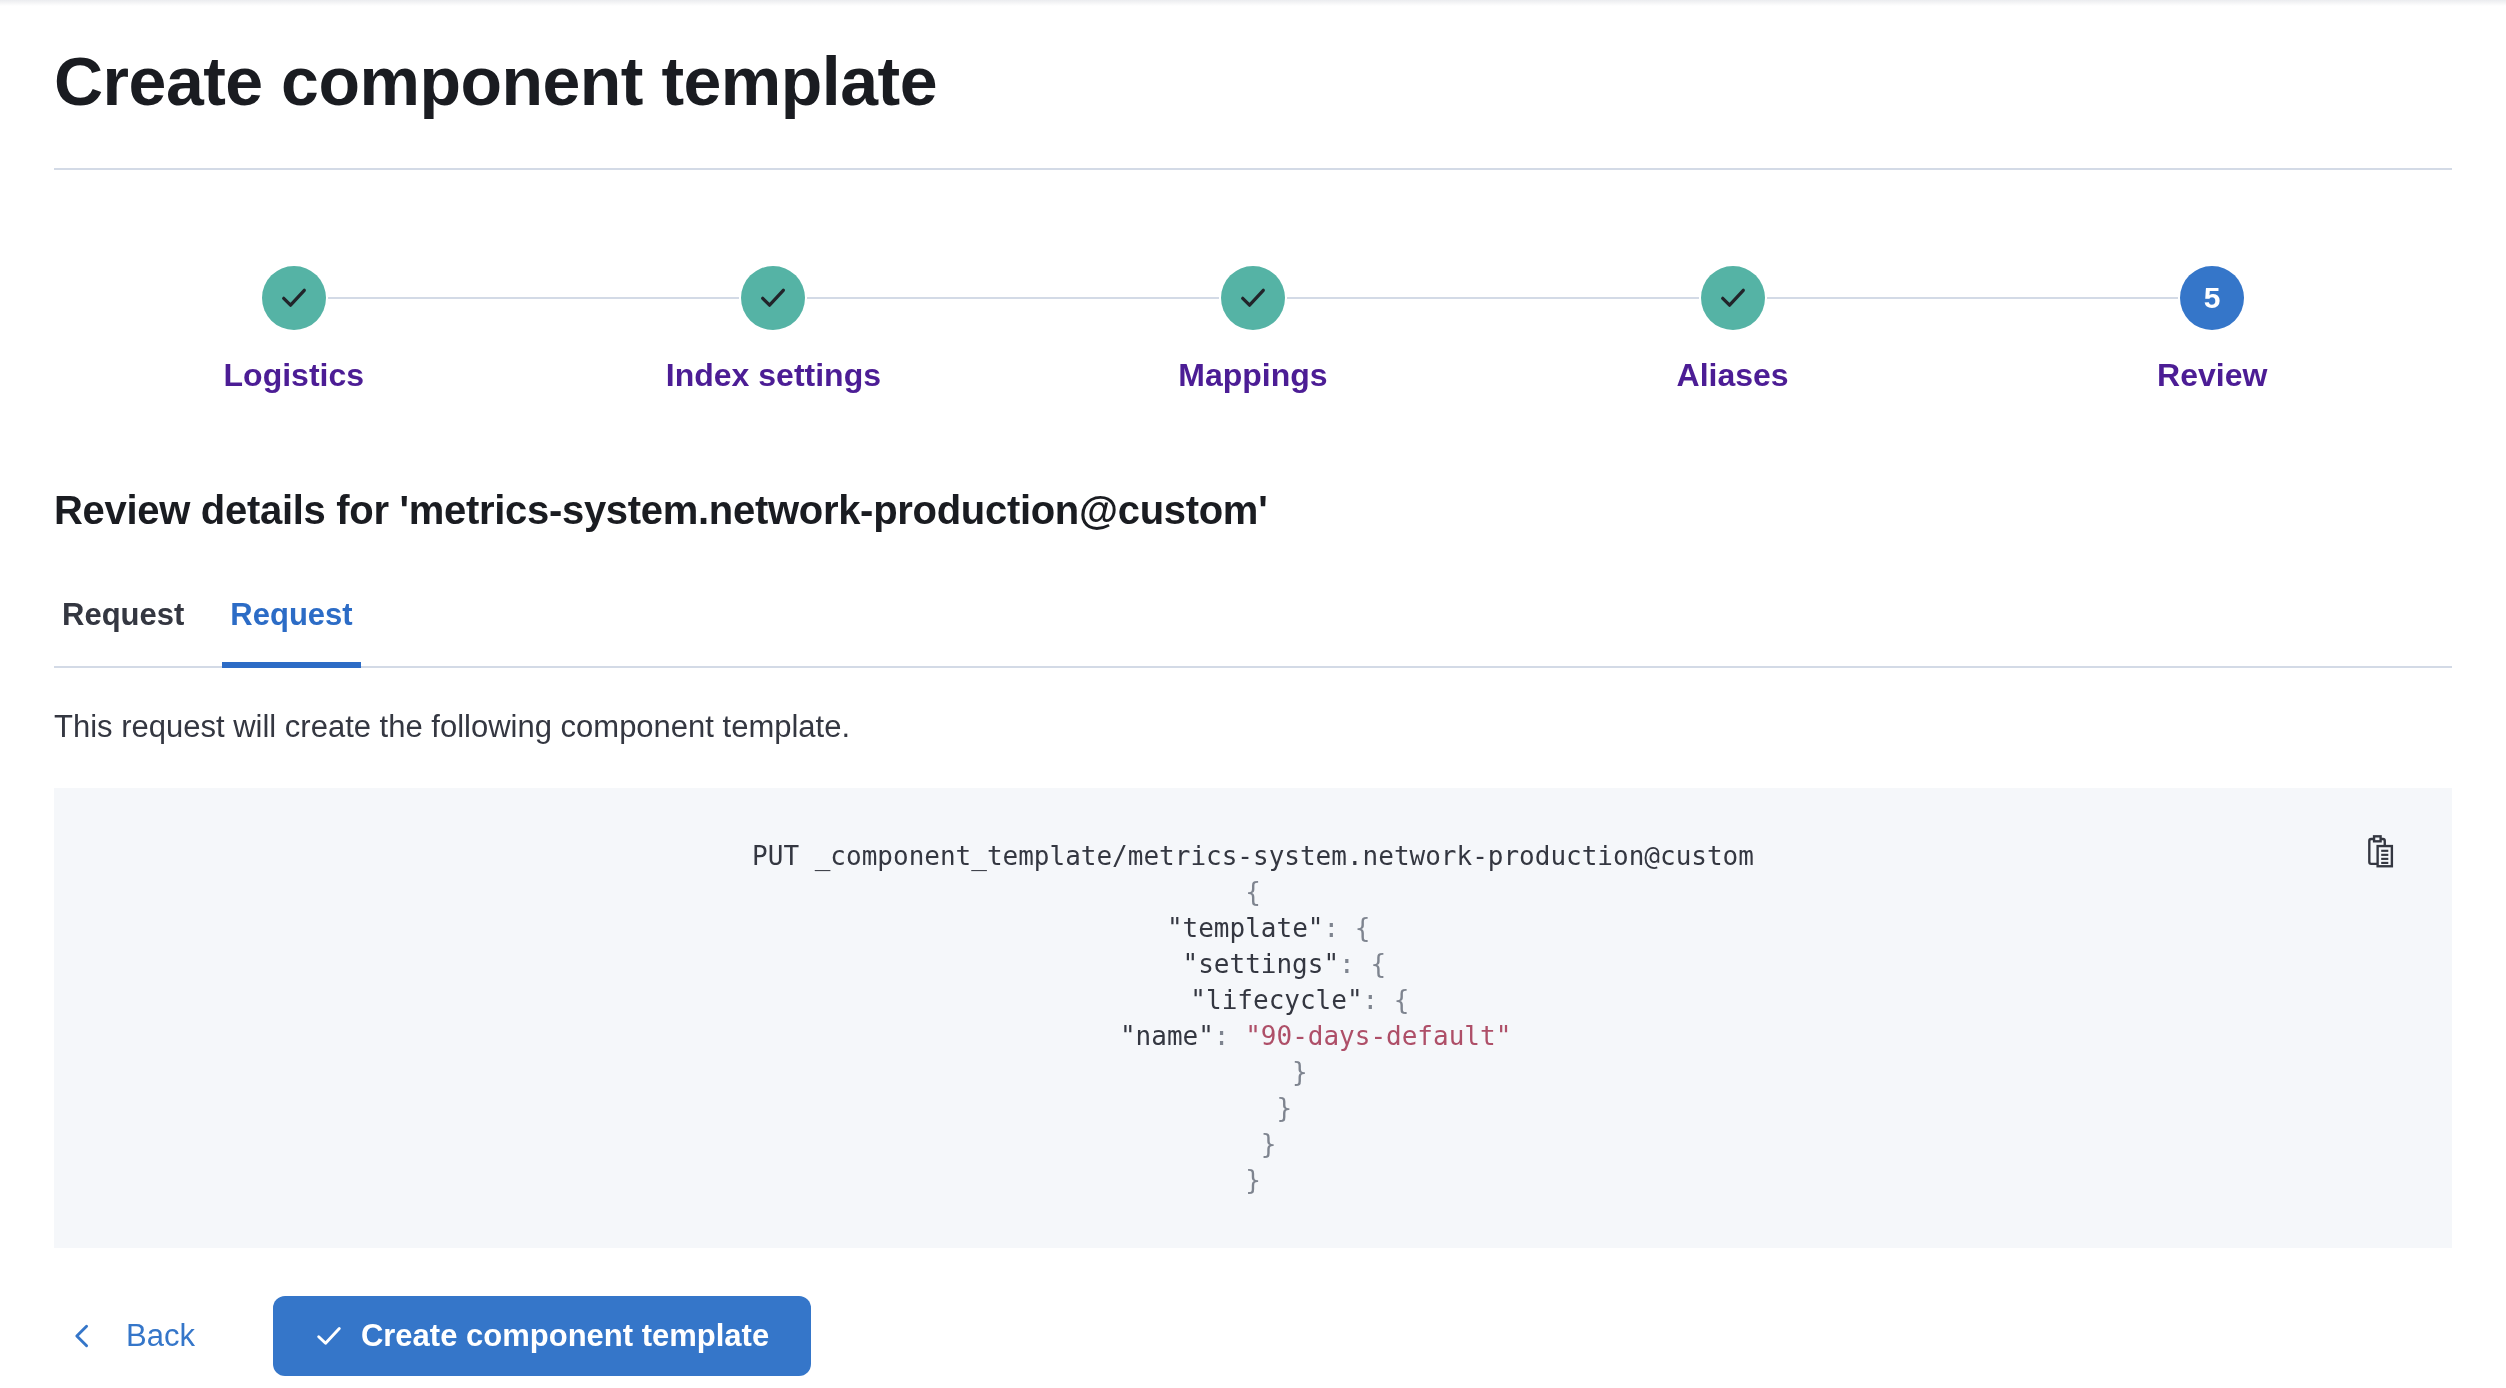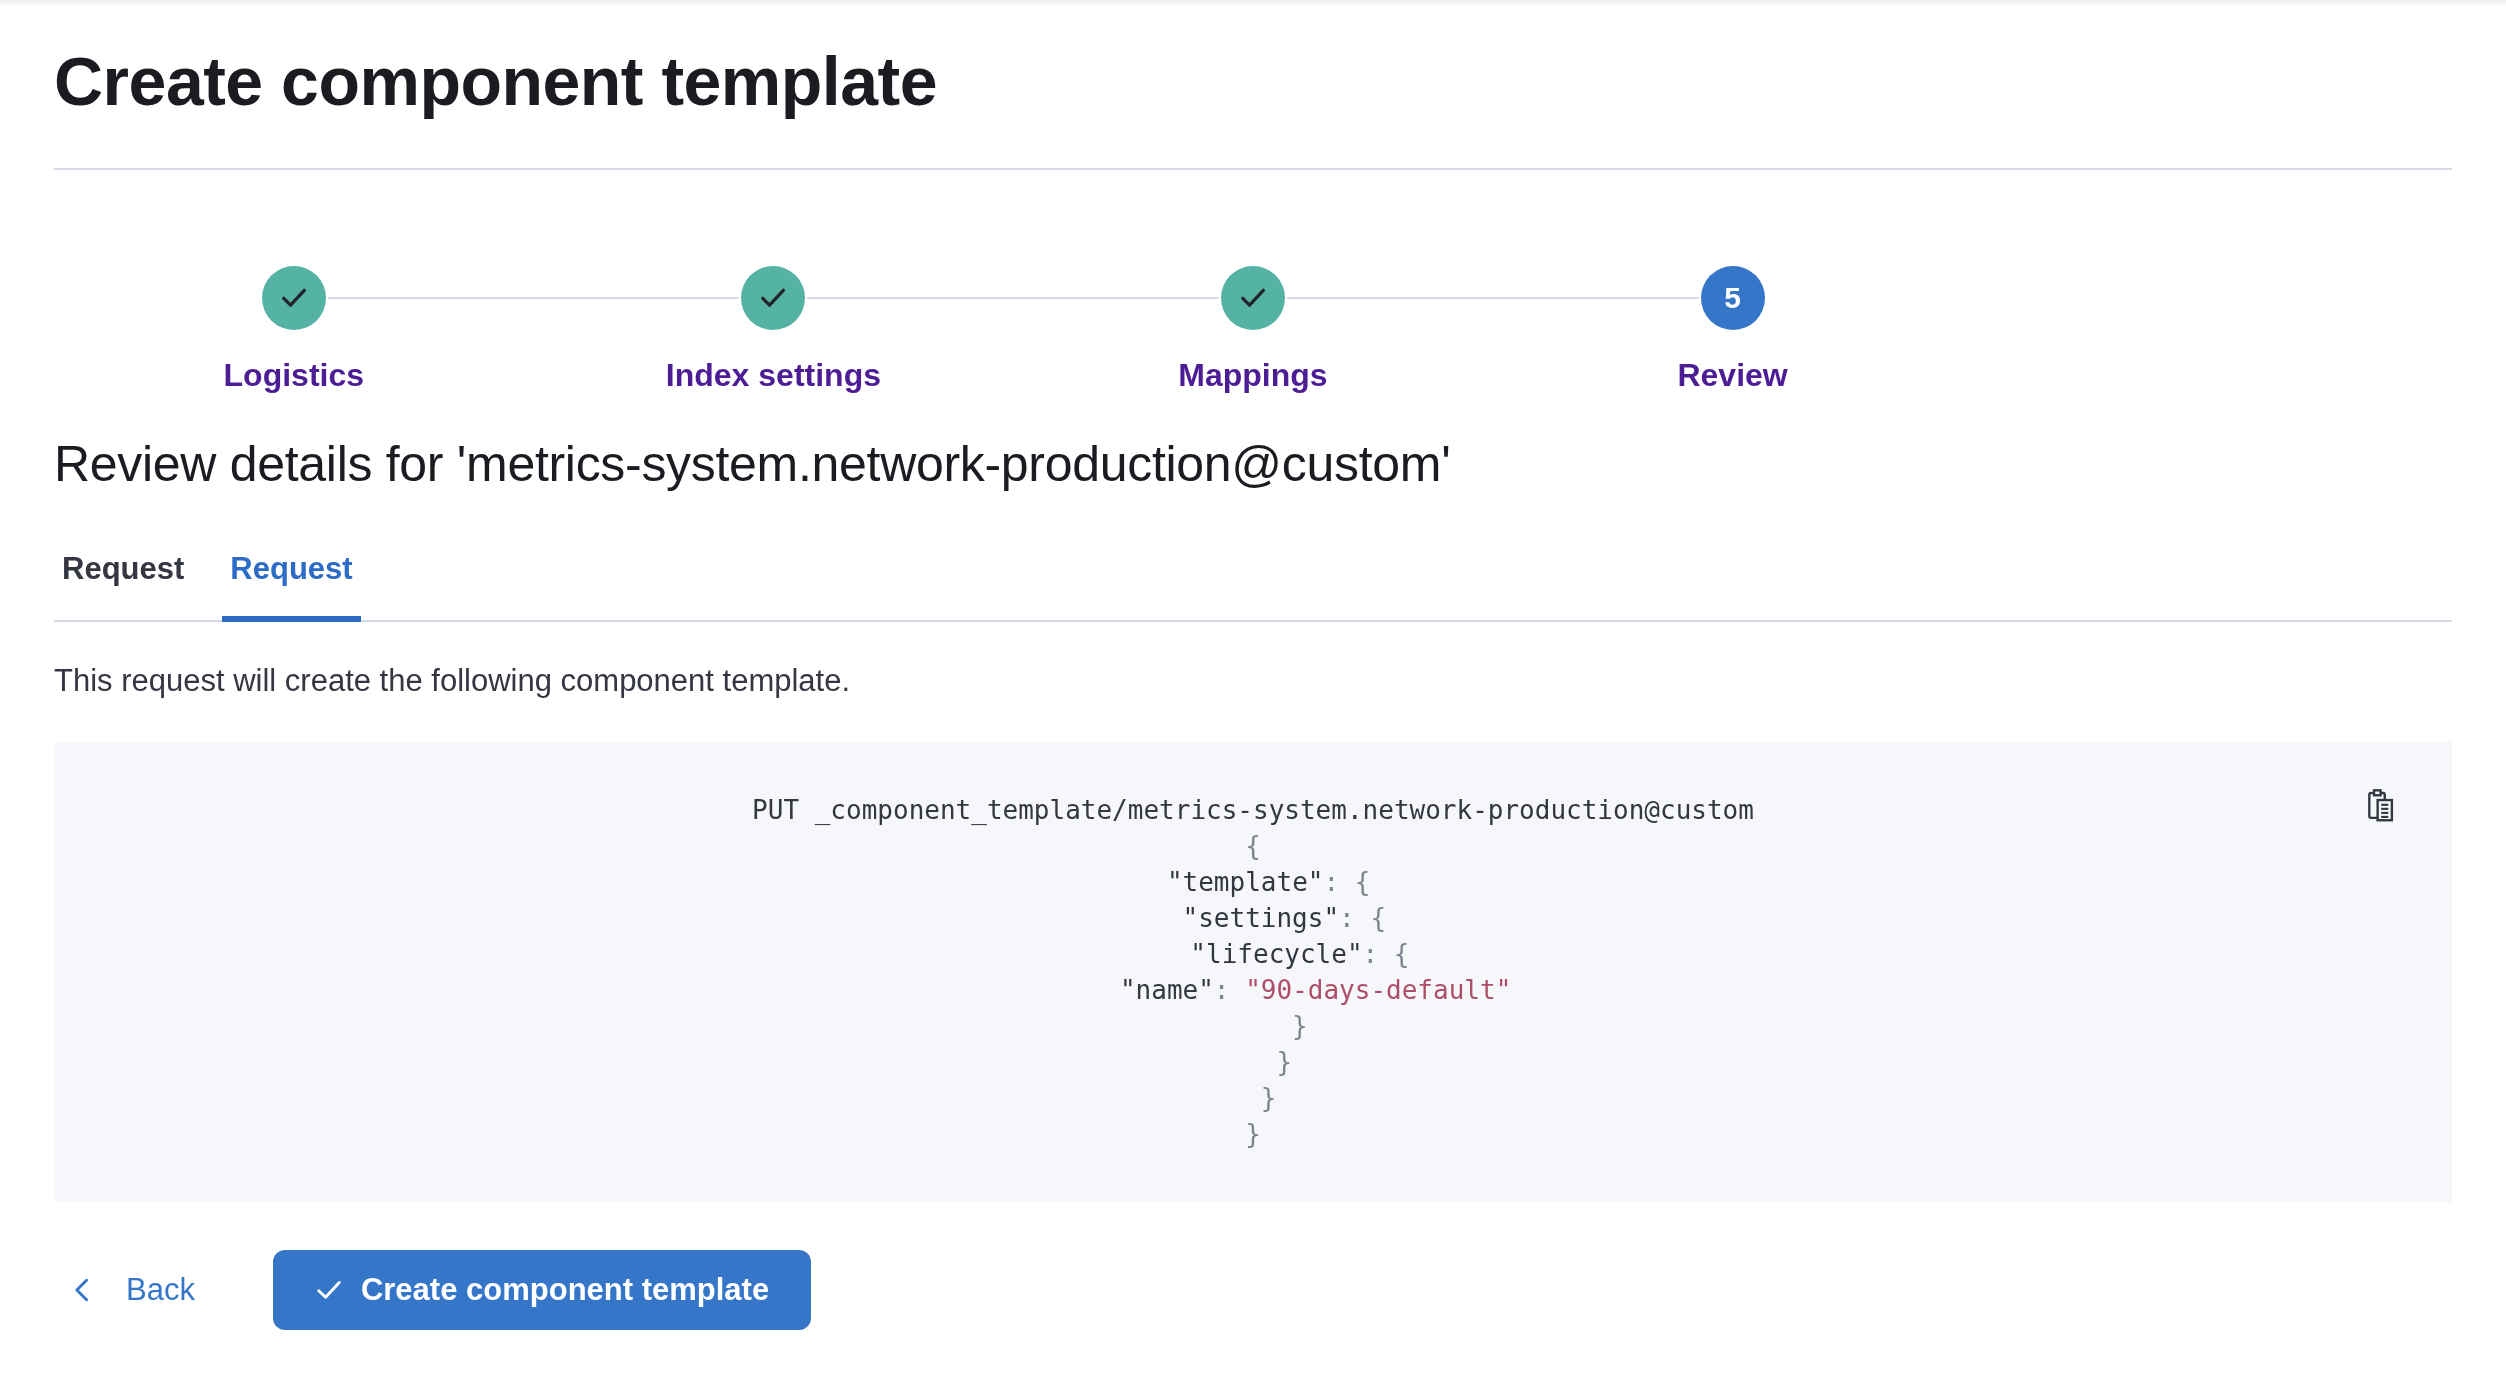--- a/index.html
+++ b/index.html
@@ -74,24 +74,24 @@
     font-weight: 700;
     color: #4c1d95;
   }
   .step-label.underlined {
     text-decoration-thickness: 3px;
     text-underline-offset: 6px;
   }
 
   
   .review-heading {
-    margin-top: 40px;
-    font-size: 50px;
+    margin-top: 86px;
+    font-size: 40px;
     line-height: 60px;
-    font-weight: 400;
+    font-weight: 700;
     color: #1a1c21;
     letter-spacing: -0.3px;
   }
 
   
   .tabs {
     margin-top: 56px;
     display: flex;
     border-bottom: 2px solid #d3dae6;
   }
@@ -213,20 +213,28 @@
 
     <div class="step">
       <div class="step-circle complete">
         <svg width="28" height="24" viewBox="0 0 16 14">
             <path d="M2 7.2 L6 11.2 L14 2.5" fill="none" stroke="#22242a" stroke-width="1.9" stroke-linecap="round" stroke-linejoin="round"></path>
           </svg>
       </div>
       <div class="step-label underlined">Mappings</div>
     </div>
 
+    <div class="step">
+      <div class="step-circle complete">
+        <svg width="28" height="24" viewBox="0 0 16 14">
+            <path d="M2 7.2 L6 11.2 L14 2.5" fill="none" stroke="#22242a" stroke-width="1.9" stroke-linecap="round" stroke-linejoin="round"></path>
+          </svg>
+      </div>
+      <div class="step-label">Aliases</div>
+    </div>
 
     <div class="step">
       <div class="step-circle current">
         <span>5</span>
       </div>
       <div class="step-label">Review</div>
     </div>
 
   </div>
 

